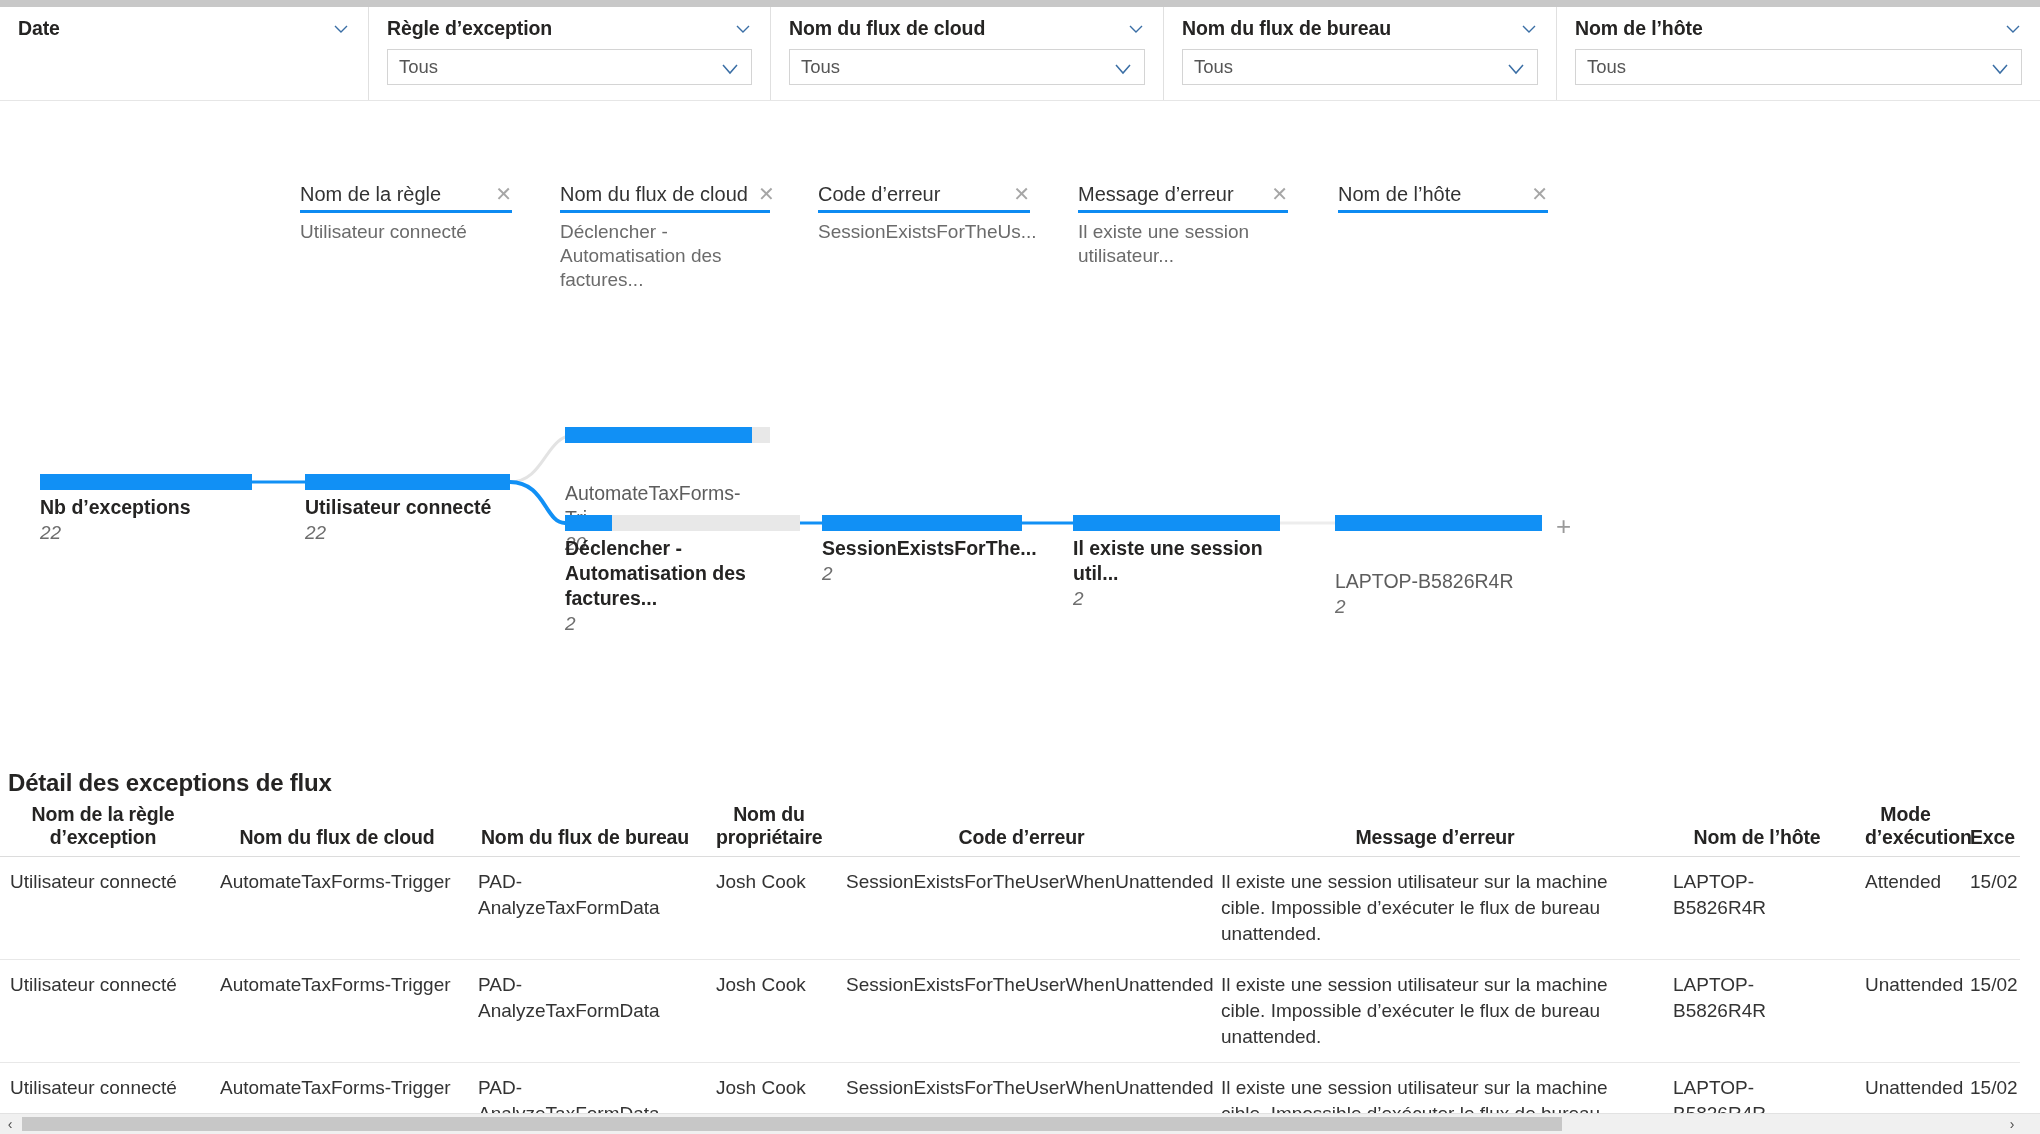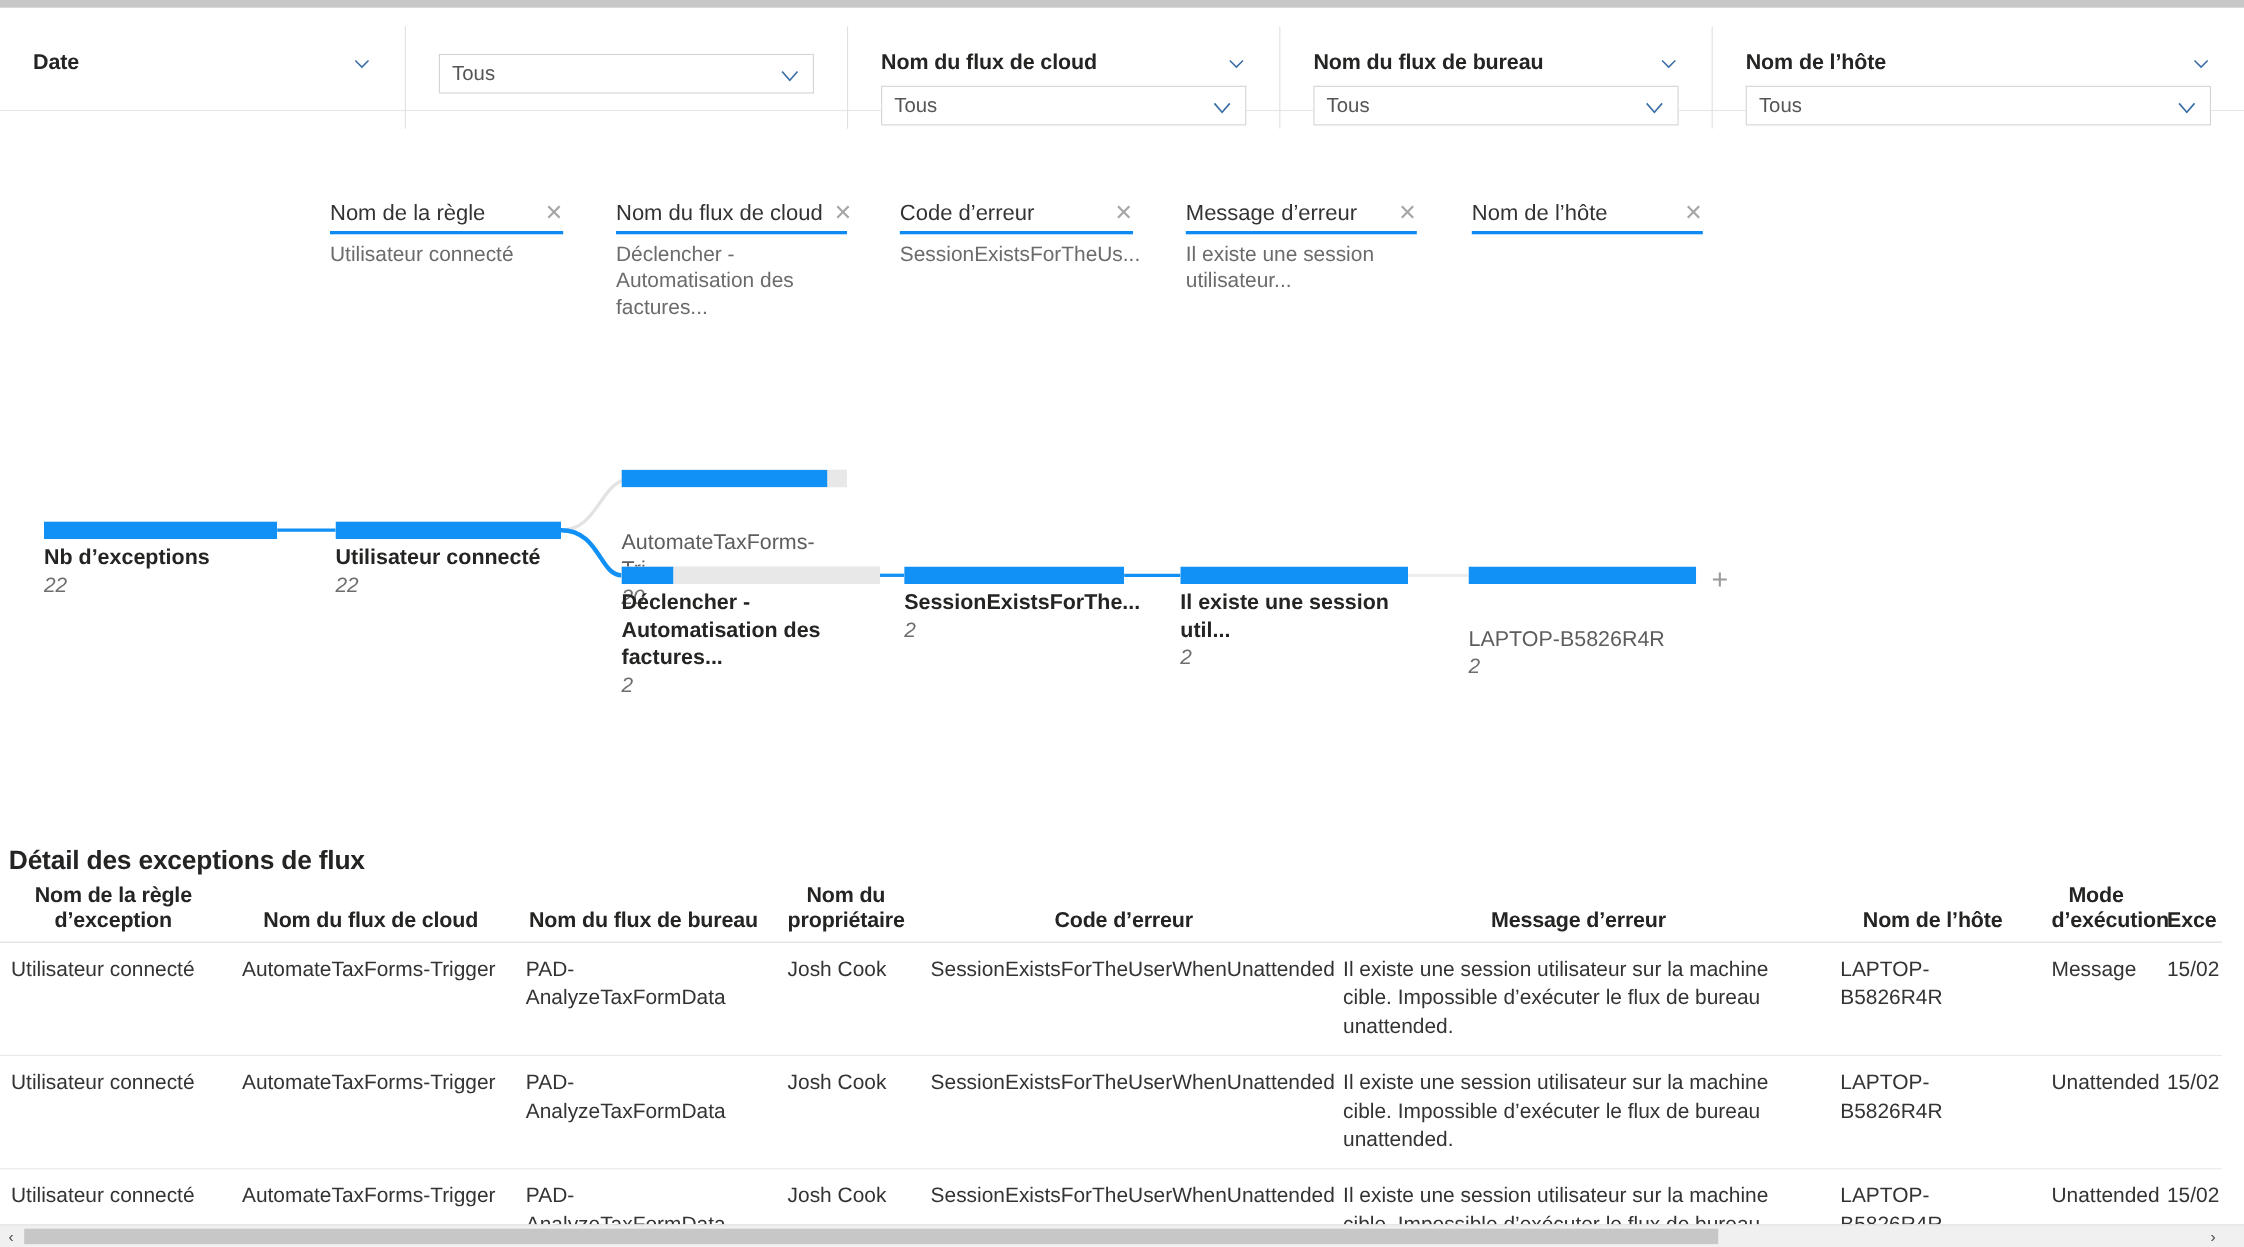--- a/index.html
+++ b/index.html
@@ -25,25 +25,25 @@
   }
   .filter-bar::before {
     content: "";
     position: absolute;
     left: 0; right: 0; top: 0;
     height: 7px;
     background: #c8c8c8;
   }
   .filter-cell {
     position: absolute;
-    top: 24px;
+    top: 7px;
     height: 93px;
     box-sizing: border-box;
     border-left: 1px solid #e0e0e0;
-    padding: 16px;
+    padding: 4px;
   }
   .filter-cell.first { border-left: none; }
 
   .filter-head {
     display: flex;
     align-items: flex-start;
     justify-content: space-between;
     padding: 5px 14px 0 14px;
   }
   .filter-title {
@@ -273,20 +273,28 @@
       <span class="filter-title">Date</span>
       <span class="chev">
         <svg viewBox="0 0 18 18" width="18" height="18">
             <path d="M3 6 L9 12 L15 6" fill="none" stroke="#3a6ea5" stroke-width="1.4"></path>
           </svg>
       </span>
     </div>
   </div>
 
   <div class="filter-cell" style="left:368px; width:402px;">
+    <div class="filter-head">
+      <span class="filter-title">Règle d’exception</span>
+      <span class="chev">
+        <svg viewBox="0 0 18 18" width="18" height="18">
+            <path d="M3 6 L9 12 L15 6" fill="none" stroke="#3a6ea5" stroke-width="1.4"></path>
+          </svg>
+      </span>
+    </div>
     <div class="dropdown">
       <span>Tous</span>
       <span class="chev chev-big">
         <svg viewBox="0 0 22 22" width="22" height="22">
             <path d="M4 7 L11 15 L18 7" fill="none" stroke="#3a6ea5" stroke-width="1.5"></path>
           </svg>
       </span>
     </div>
   </div>
 
@@ -497,21 +505,21 @@
     </thead>
     <tbody>
       <tr>
         <td>Utilisateur connecté</td>
         <td>AutomateTaxForms-Trigger</td>
         <td>PAD-AnalyzeTaxFormData</td>
         <td>Josh Cook</td>
         <td>SessionExistsForTheUserWhenUnattended</td>
         <td>Il existe une session utilisateur sur la machine cible. Impossible d’exécuter le flux de bureau unattended.</td>
         <td>LAPTOP-B5826R4R</td>
-        <td>Message</td>
+        <td>Attended</td>
         <td>15/02</td>
       </tr>
       <tr>
         <td>Utilisateur connecté</td>
         <td>AutomateTaxForms-Trigger</td>
         <td>PAD-AnalyzeTaxFormData</td>
         <td>Josh Cook</td>
         <td>SessionExistsForTheUserWhenUnattended</td>
         <td>Il existe une session utilisateur sur la machine cible. Impossible d’exécuter le flux de bureau unattended.</td>
         <td>LAPTOP-B5826R4R</td>

